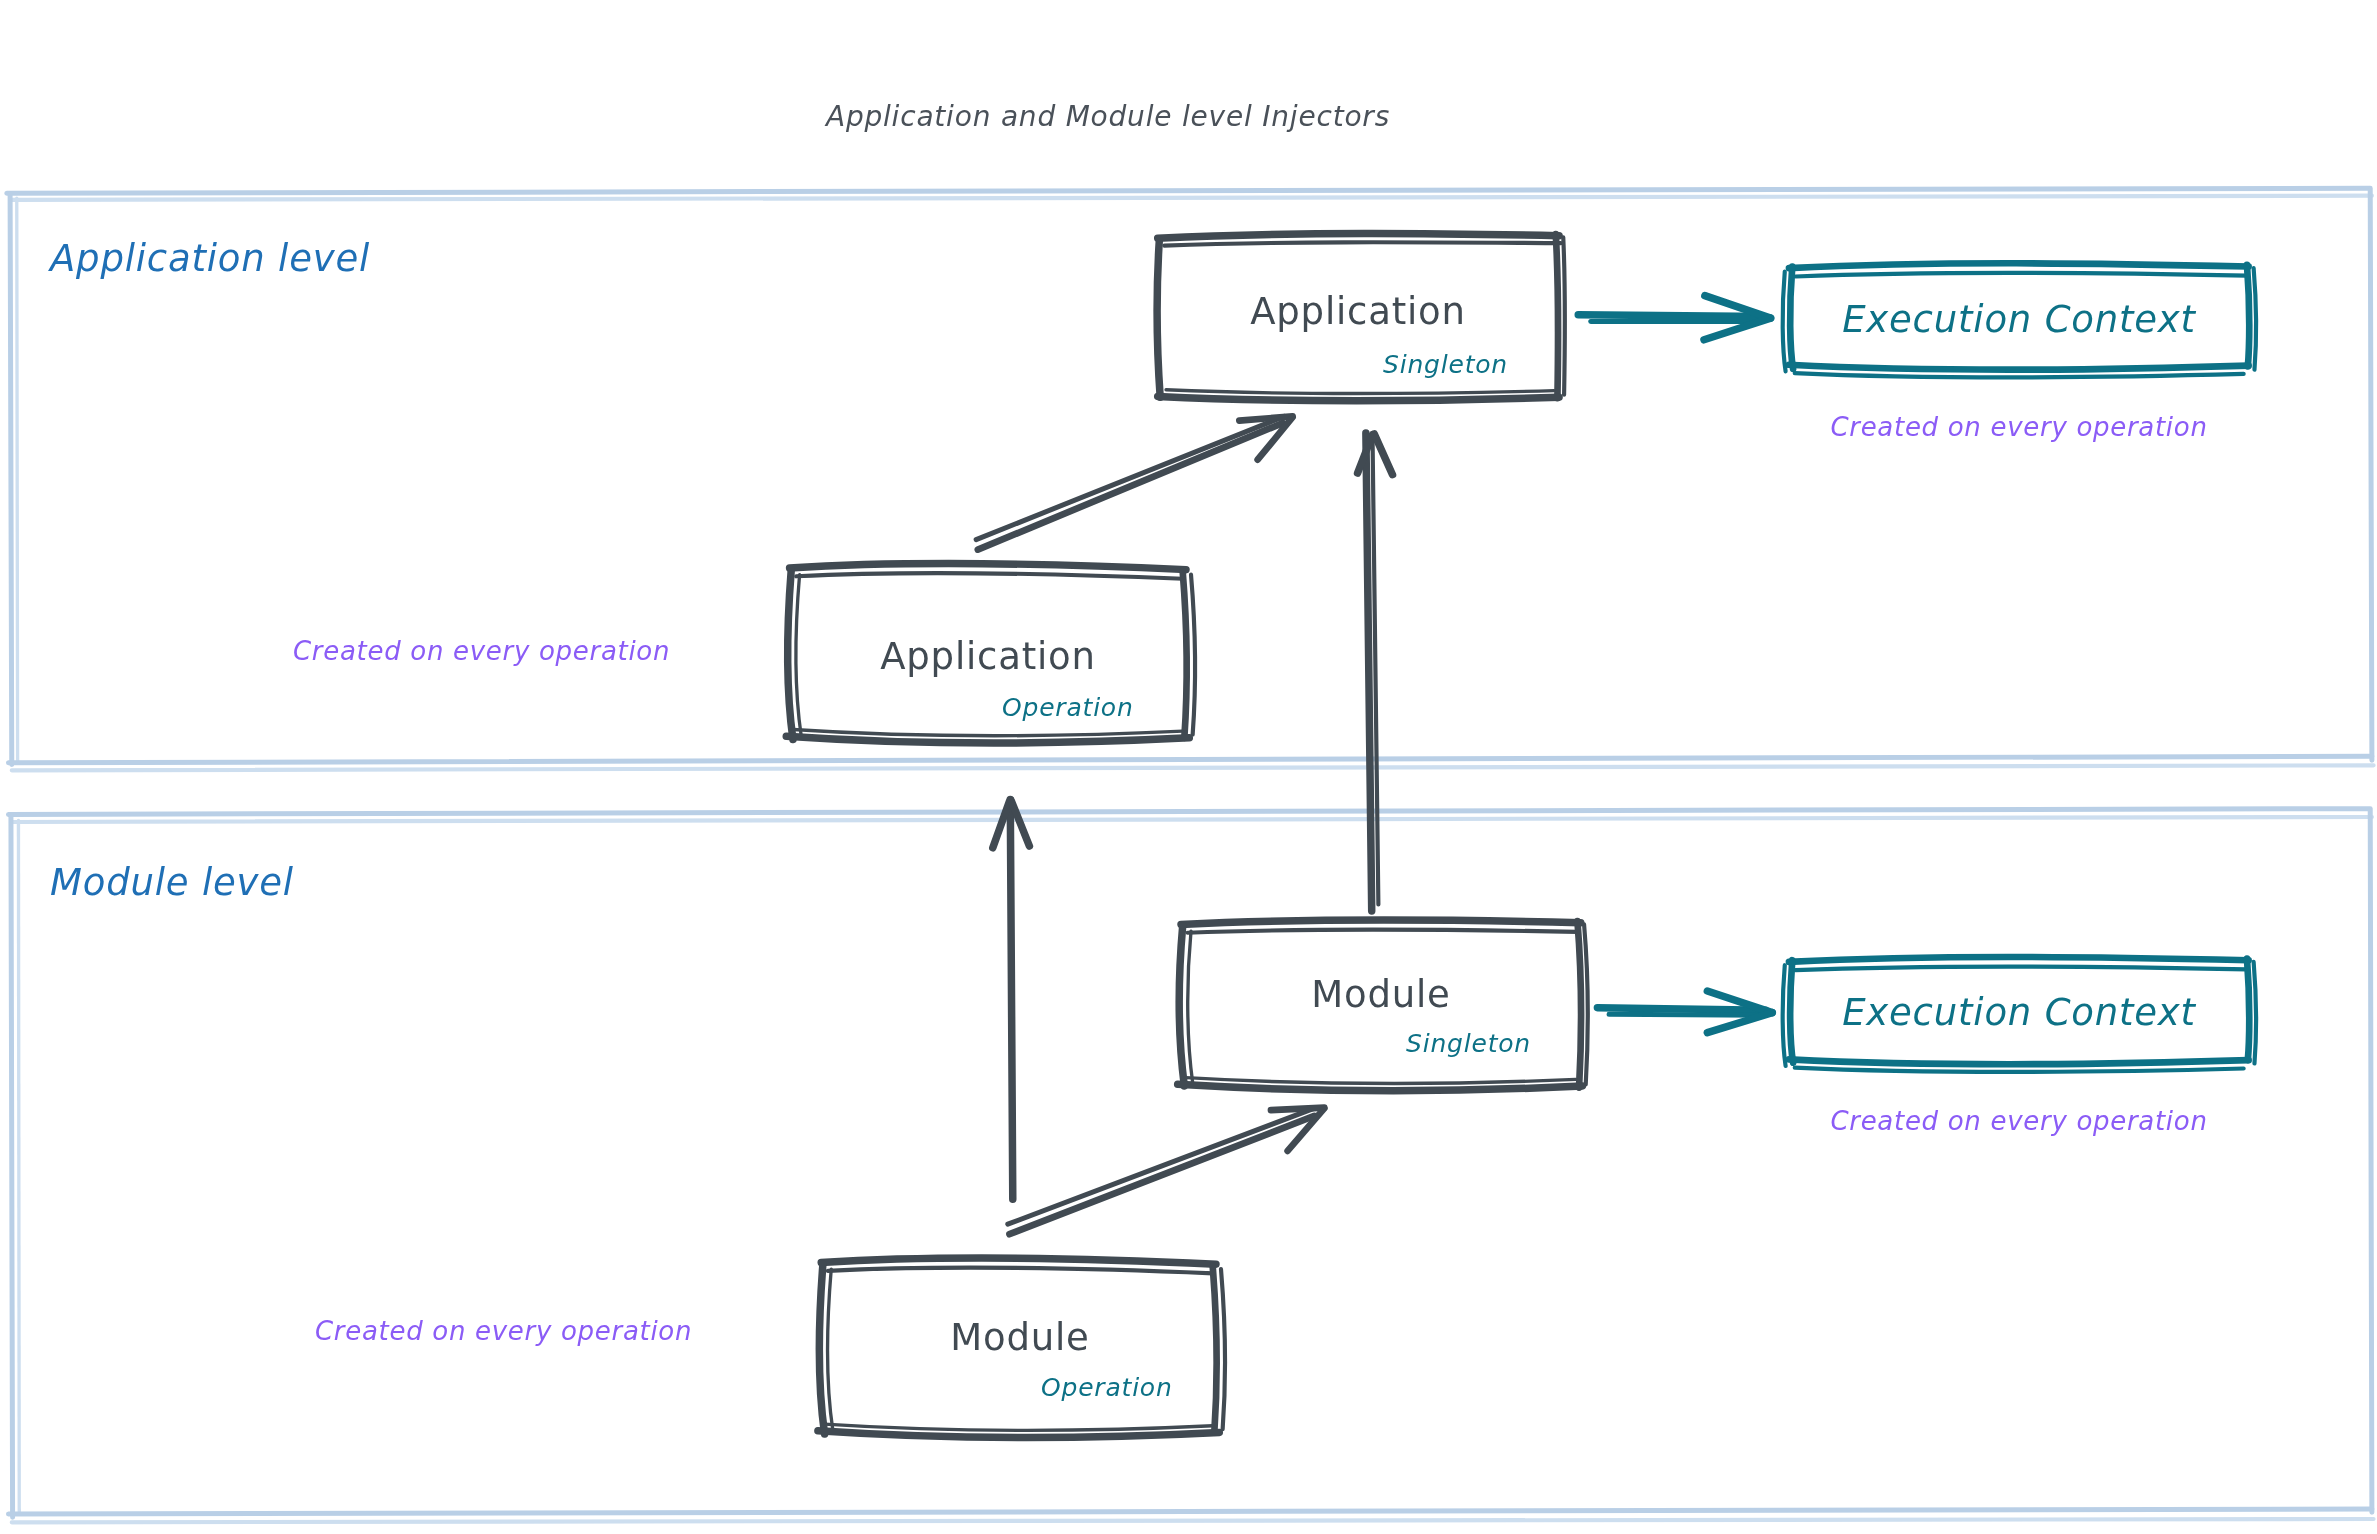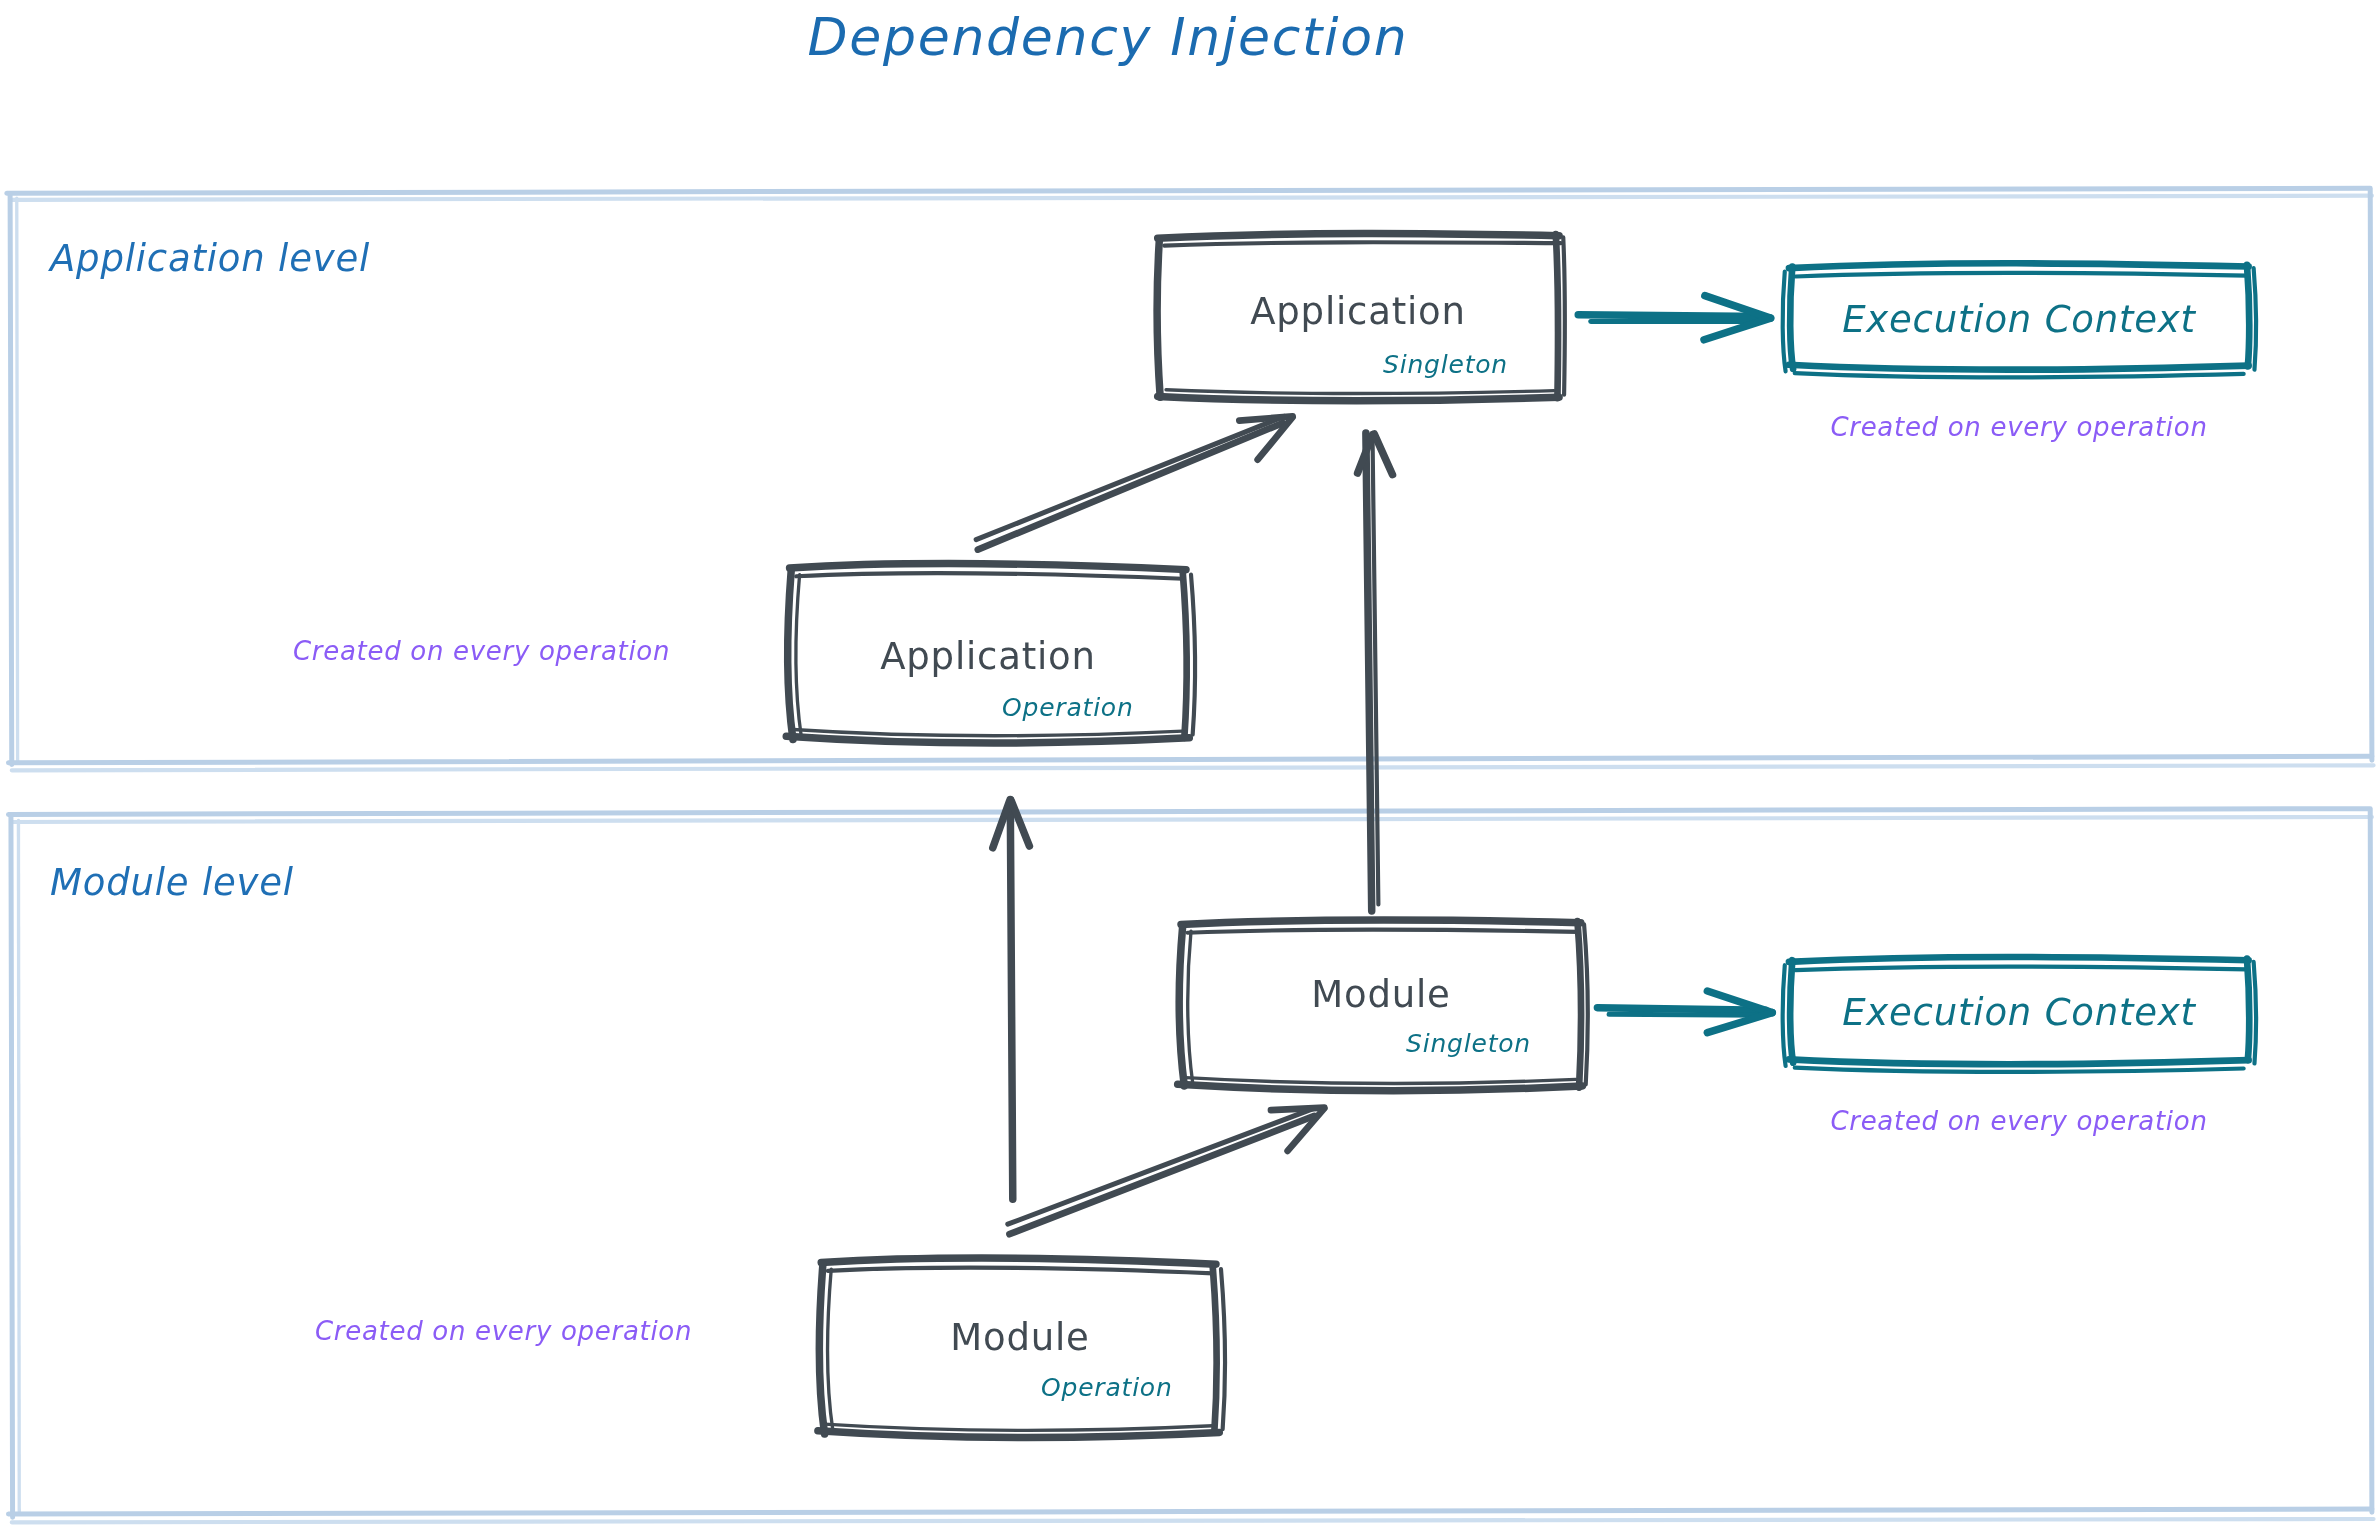--- a/index.html
+++ b/index.html
@@ -209,21 +209,21 @@
     </g>
 
     <g>
       <path d="M 1216 1440 L 1213 960" stroke="#414a52" stroke-width="9" fill="none" stroke-linecap="round"></path>
       <path d="M 1192 1018 L 1212 962" stroke="#414a52" stroke-width="9" fill="none" stroke-linecap="round"></path>
       <path d="M 1236 1016 L 1214 961" stroke="#414a52" stroke-width="9" fill="none" stroke-linecap="round"></path>
     </g>
 
   </svg>
 
-  <div class="txt title center" style="left:1108px; top:6.7px;">Dependency Injection</div>
+  <div class="txt subtitle center" style="left:1108px; top:100px;">Application and Module level Injectors</div>
 
   <div class="txt panel-title" style="left:50px; top:237px;">Application level</div>
   <div class="txt panel-title" style="left:50px; top:861px;font-style:italic;">Module level</div>
 
   <div class="txt box-main center" style="left:1358px; top:290px;">Application</div>
   <div class="txt box-sub" style="left:1383px; top:350px;">Singleton</div>
 
   <div class="txt ctx-label center" style="left:2019px; top:298px;">Execution Context</div>
   <div class="txt caption center" style="left:2019px; top:412px;">Created on every operation</div>
 

